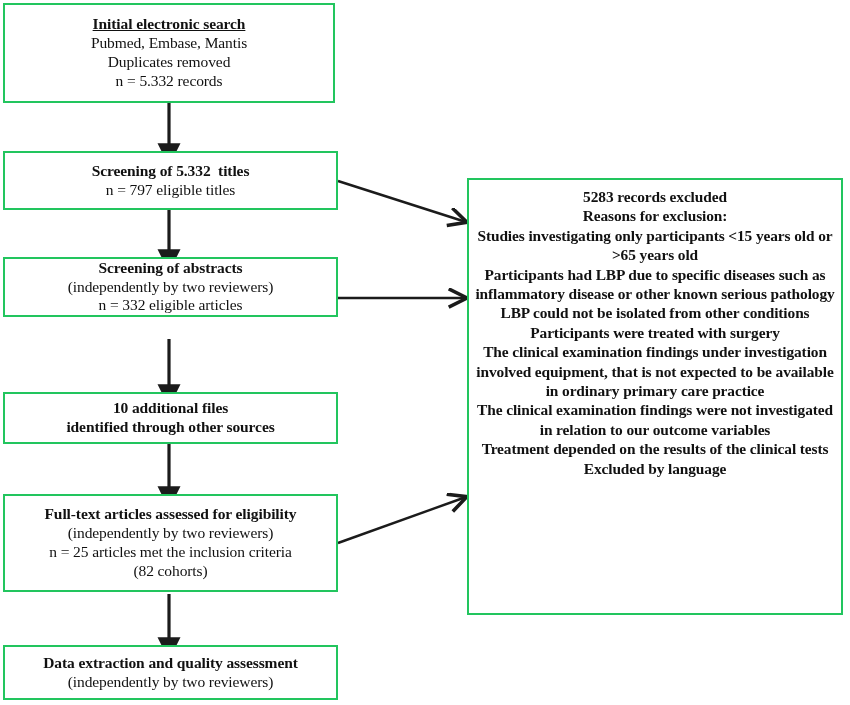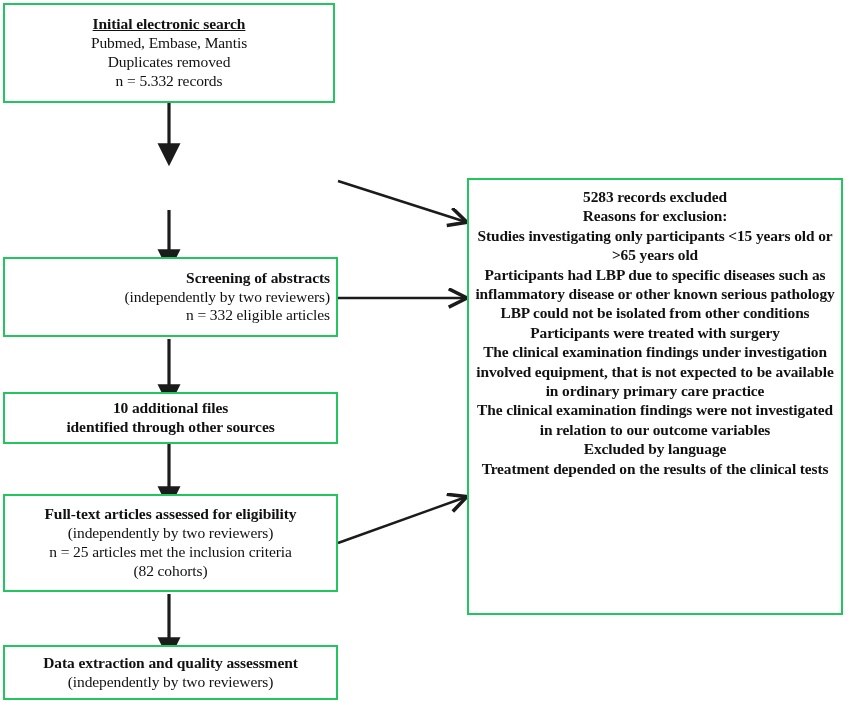--- a/index.html
+++ b/index.html
@@ -109,22 +109,26 @@
     </g>
   </svg>
 
   <div class="box" id="box-initial-search" style="left:3px; top:3px; width:332px; height:100px;">
     <div class="line u">Initial electronic search</div>
     <div class="line">Pubmed, Embase, Mantis</div>
     <div class="line">Duplicates removed</div>
     <div class="line">n = 5.332 records</div>
   </div>
 
+  <div class="box" id="box-screening-titles" style="left:3px; top:151px; width:335px; height:59px;">
+    <div class="line b">Screening of 5.332  titles</div>
+    <div class="line">n = 797 eligible titles</div>
+  </div>
 
-  <div class="box" id="box-screening-abstracts" style="left:3px; top:257px; width:335px; height:80px;align-items:flex-end;">
+  <div class="box" id="box-screening-abstracts" style="left:3px; top:257px; width:335px; height:60px;">
     <div class="line b">Screening of abstracts</div>
     <div class="line">(independently by two reviewers)</div>
     <div class="line">n = 332 eligible articles</div>
   </div>
 
   <div class="box" id="box-additional-files" style="left:3px; top:392px; width:335px; height:52px;">
     <div class="line b">10 additional files</div>
     <div class="line b">identified through other sources</div>
   </div>
 
@@ -142,17 +146,17 @@
 
   <div class="box" id="excl-box" style="left:467px; top:153px; width:376px; height:437px;margin-top:25px;">
     <div class="line head">5283 records excluded</div>
     <div class="line head">Reasons for exclusion:</div>
     <div class="line">Studies investigating only participants &lt;15 years old or &gt;65 years old</div>
     <div class="line">Participants had LBP due to specific diseases such as inflammatory disease or other known serious pathology</div>
     <div class="line">LBP could not be isolated from other conditions</div>
     <div class="line">Participants were treated with surgery</div>
     <div class="line">The clinical examination findings under investigation involved equipment, that is not expected to be available in ordinary primary care practice</div>
     <div class="line">The clinical examination findings were not investigated in relation to our outcome variables</div>
+    <div class="line">Treatment depended on the results of the clinical tests</div>
     <div class="line">Excluded by language</div>
-    <div class="line">Treatment depended on the results of the clinical tests</div>
   </div>
 
 </div>
 
 </body></html>

